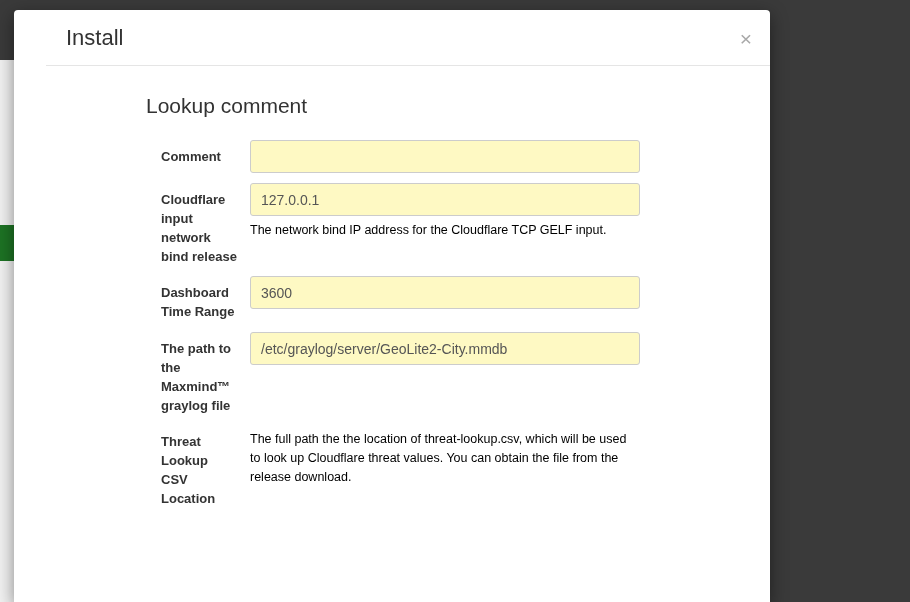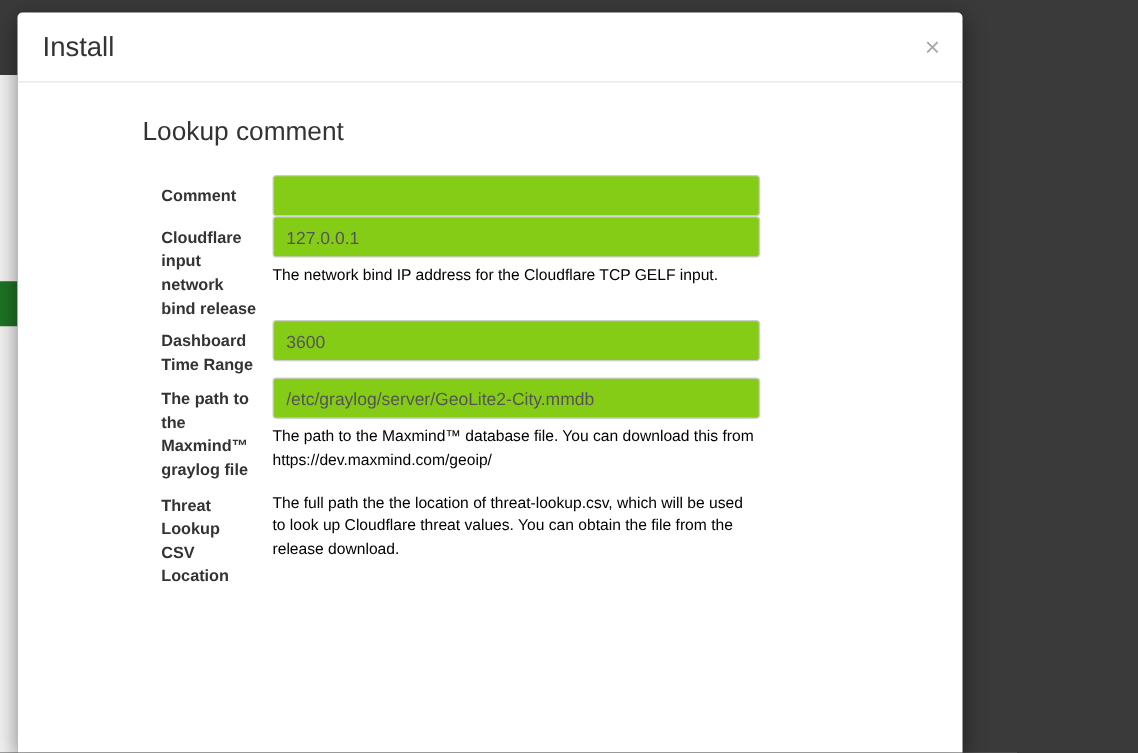--- a/index.html
+++ b/index.html
@@ -42,20 +42,21 @@
   #modal {
     position: absolute;
     left: 14px;
     top: 10px;
     width: 756px;
     height: 592px;
     background: #ffffff;
     border-radius: 4px 4px 0 0;
     box-shadow: 0 5px 18px rgba(0,0,0,0.45);
     overflow: hidden;
+    padding-left: 32px;
   }
 
   #modal-header {
     position: relative;
     height: 56px;
     border-bottom: 1px solid #e5e5e5;
     padding: 0 20px;
     display: flex;
     align-items: center;
   }
@@ -85,21 +86,21 @@
   h2.section {
     font-size: 21px;
     font-weight: 400;
     color: #333;
     margin: 12px 0 22px 80px;
   }
   h2.section.first { margin-top: 6px; }
 
   .form-row {
     display: flex;
-    margin-bottom: 0;
+    margin-bottom: 10px;
   }
   .form-label {
     width: 184px;
     padding-left: 95px;
     padding-right: 12px;
     padding-top: 8px;
     font-size: 13px;
     font-weight: bold;
     color: #333;
     line-height: 1.45;
@@ -110,21 +111,21 @@
   }
   .form-control {
     width: 390px;
     height: 33px;
     border: 1px solid #ccc;
     border-radius: 3px;
     padding: 5px 10px;
     font-size: 14px;
     color: #555;
     font-family: "Liberation Sans", sans-serif;
-    background: #84cc16;
+    background: #fef9c3;
     outline: none;
   }
   .help-text {
     font-size: 12.5px;
     color: #000000;
     margin-top: 5px;
     margin-bottom: 10px;
     line-height: 1.5;
     max-width: 390px;
   }
@@ -169,21 +170,20 @@
       <div class="form-label">Dashboard Time Range</div>
       <div class="form-control-wrap">
         <input class="form-control" type="text" value="3600" style="">
       </div>
     </div>
 
     <div class="form-row">
       <div class="form-label">The path to the Maxmind™ graylog file</div>
       <div class="form-control-wrap">
         <input class="form-control" type="text" value="/etc/graylog/server/GeoLite2-City.mmdb" style="">
-        <div class="help-text">The path to the Maxmind™ database file. You can download this from https://dev.maxmind.com/geoip/</div>
       </div>
     </div>
 
     <div class="form-row">
       <div class="form-label">Threat Lookup CSV Location</div>
       <div class="form-control-wrap">
         <div class="help-text">The full path the the location of threat-lookup.csv, which will be used to look up Cloudflare threat values. You can obtain the file from the release download.</div>
       </div>
     </div>
 

